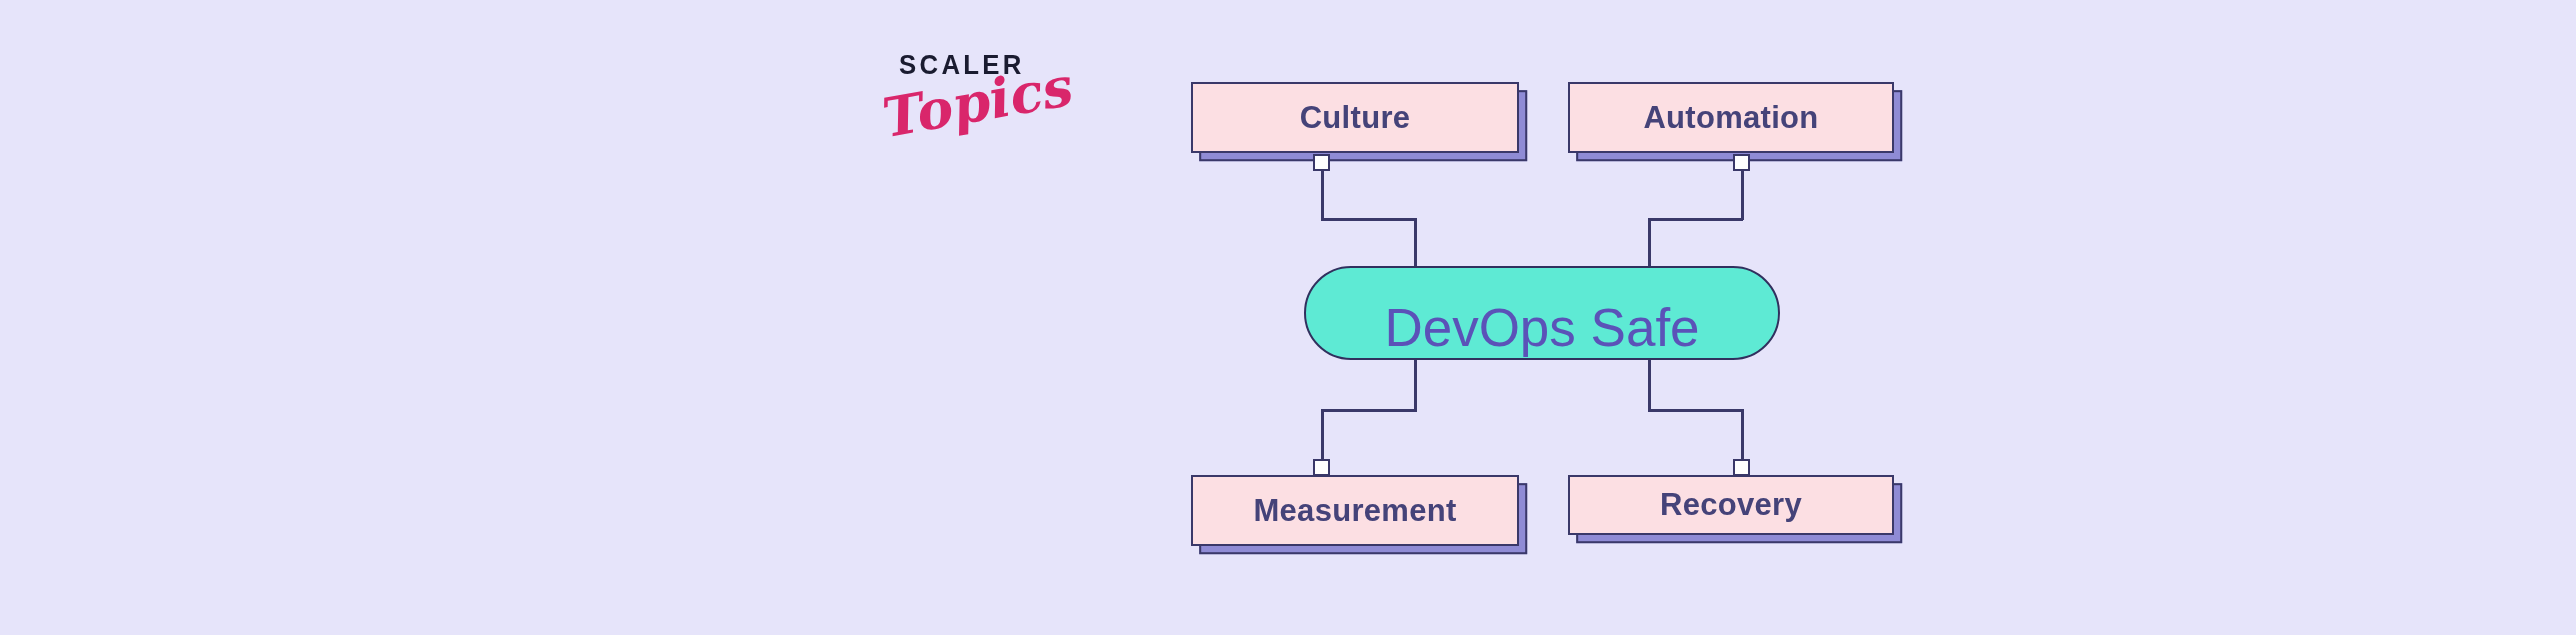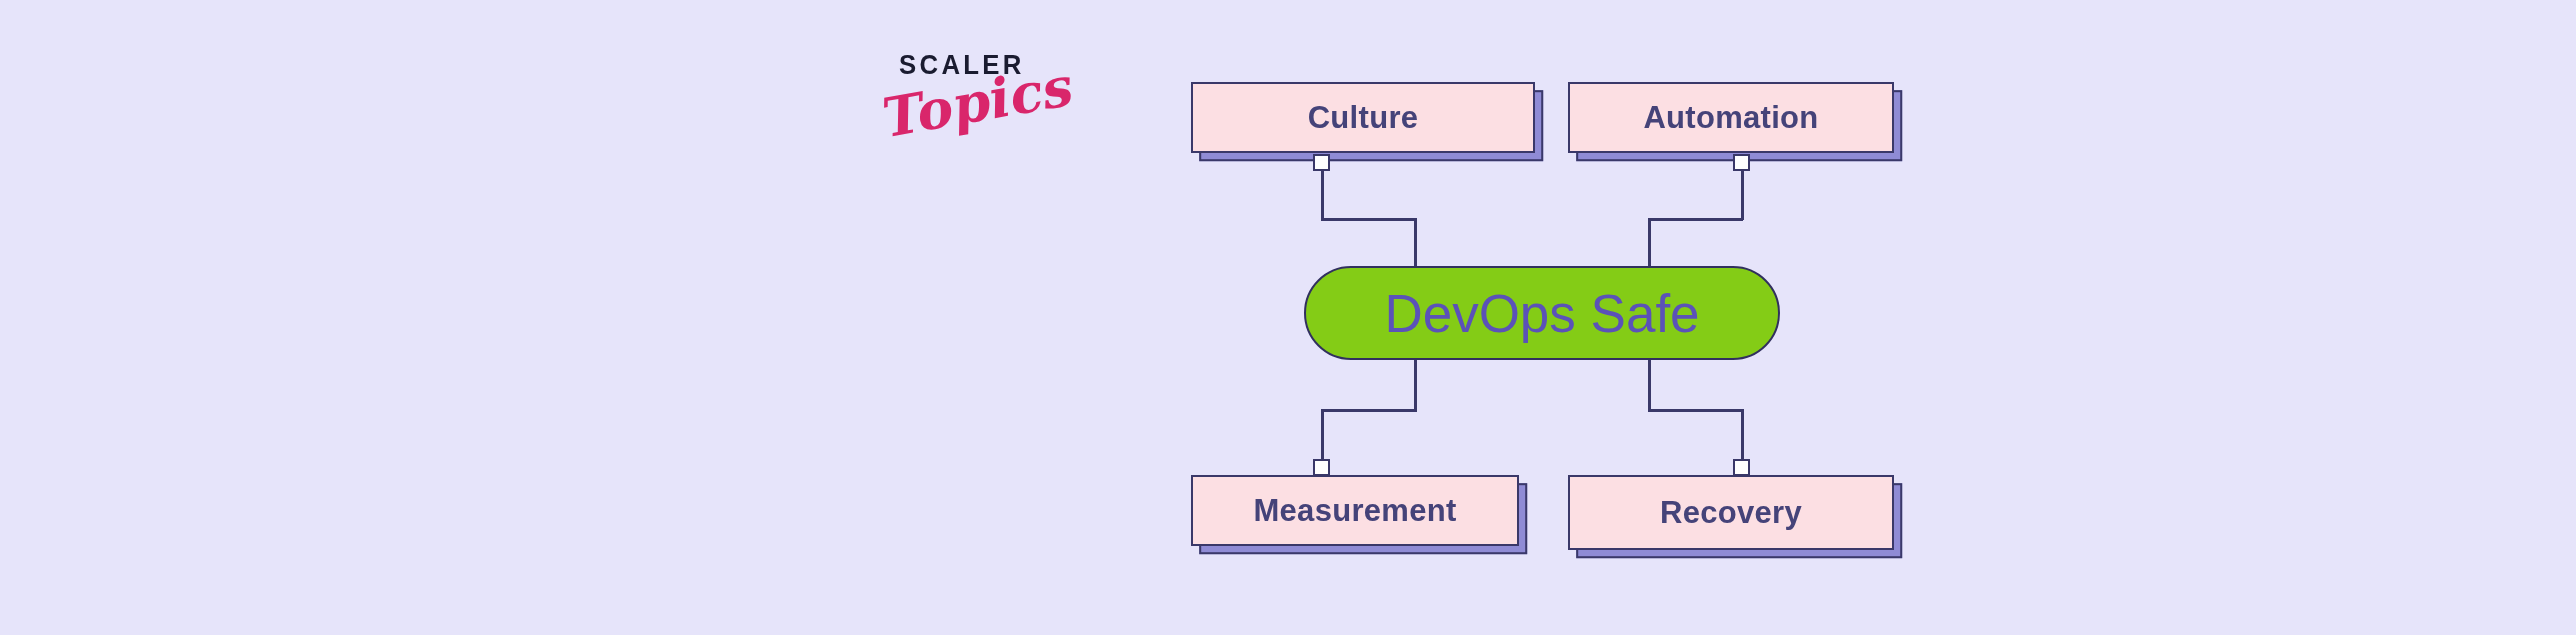--- a/index.html
+++ b/index.html
@@ -61,24 +61,24 @@
     border: 2.1px solid #3a3869;
     z-index: 4;
   }
   #a1 { left: 1313px; top: 154px; }
   #a2 { left: 1733px; top: 154px; }
   #a3 { left: 1313px; top: 459px; }
   #a4 { left: 1733px; top: 459px; }
 
   
   .node { position: absolute; z-index: 2; }
-  #node-culture     { left: 1191px; top: 82px; width: 328px; height: 71px; padding-left: 16px; }
+  #node-culture     { left: 1191px; top: 82px; width: 328px; height: 71px; }
   #node-automation  { left: 1568px; top: 82px; width: 326px; height: 71px; }
   #node-measurement { left: 1191px; top: 475px; width: 328px; height: 71px; }
-  #node-recovery    { left: 1568px; top: 475px; width: 326px; height: 75px; }
+  #node-recovery    { left: 1568px; top: 475px; width: 326px; height: 60px; }
 
   .node-shadow {
     position: absolute; inset: 0;
     transform: translate(8.2px, 8.2px);
     background: #8f8bd5;
     border: 2.1px solid #3a3869;
     box-sizing: border-box;
   }
   .node-face {
     position: absolute; inset: 0;
@@ -93,25 +93,25 @@
     color: #454379;
     letter-spacing: 0.3px;
     white-space: nowrap;
   }
 
   
   .pill {
     position: absolute;
     left: 1304px; top: 266px;
     width: 476px; height: 94px;
-    background: #84cc16;
+    background: #5eead4;
     border: 2.6px solid #31305e;
     border-radius: 515px;
     box-sizing: border-box;
-    display: flex; align-items: center; justify-content: center;
+    display: flex; align-items: flex-end; justify-content: center;
     z-index: 3;
   }
   .pill-label {
     font-size: 53px;
     font-weight: 500;
     color: #5b52b8;
     white-space: nowrap;
   }
 </style>
 </head>

